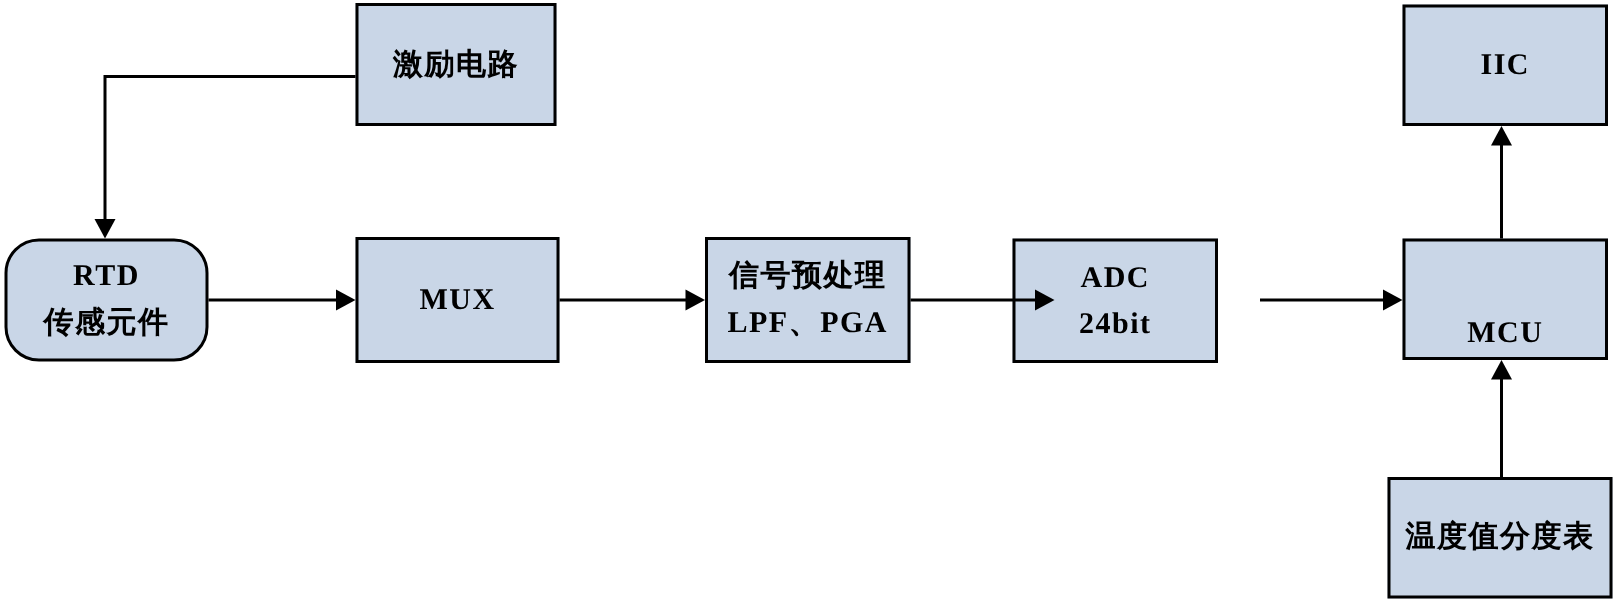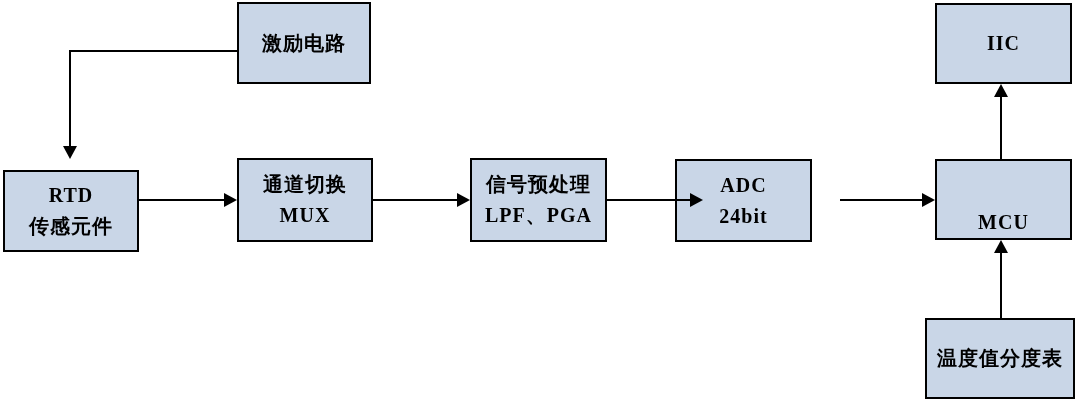--- a/index.html
+++ b/index.html
@@ -33,21 +33,21 @@
     text-align: center;
     color: #000000;
     font-size: 20px;
     font-weight: 700;
     line-height: 31px;
     letter-spacing: 1px;
   }
   .node span { display: block; white-space: nowrap; }
 
   #node-excitation   { left: 237px; top: 2px;   width: 134px; height: 82px; }
-  #node-rtd          { left: 3px;   top: 170px; width: 136px; height: 82px; }
+  #node-rtd          { left: 3px;   top: 159px; width: 136px; height: 82px; border-radius: 23px; }
   #node-mux          { left: 237px; top: 158px; width: 136px; height: 84px; }
   #node-preprocess   { left: 470px; top: 158px; width: 137px; height: 84px; }
   #node-adc          { left: 675px; top: 159px; width: 137px; height: 83px; }
   #node-mcu          { left: 935px; top: 159px; width: 137px; height: 81px; justify-content: flex-end; }
   #node-iic          { left: 935px; top: 3px;   width: 137px; height: 81px; gap: 16px; }
   #node-calibration  { left: 925px; top: 318px; width: 150px; height: 81px; }
 
   .line {
     position: absolute;
     background: var(--line-color);
@@ -84,21 +84,20 @@
   <div class="node" id="node-excitation">
     <span>激励电路</span>
   </div>
 
   <div class="node" id="node-rtd">
     <span>RTD</span>
     <span>传感元件</span>
   </div>
 
   <div class="node" id="node-mux">
-    <span>通道切换</span>
     <span>MUX</span>
   </div>
 
   <div class="node" id="node-preprocess">
     <span>信号预处理</span>
     <span>LPF、PGA</span>
   </div>
 
   <div class="node" id="node-adc">
     <span>ADC</span>

